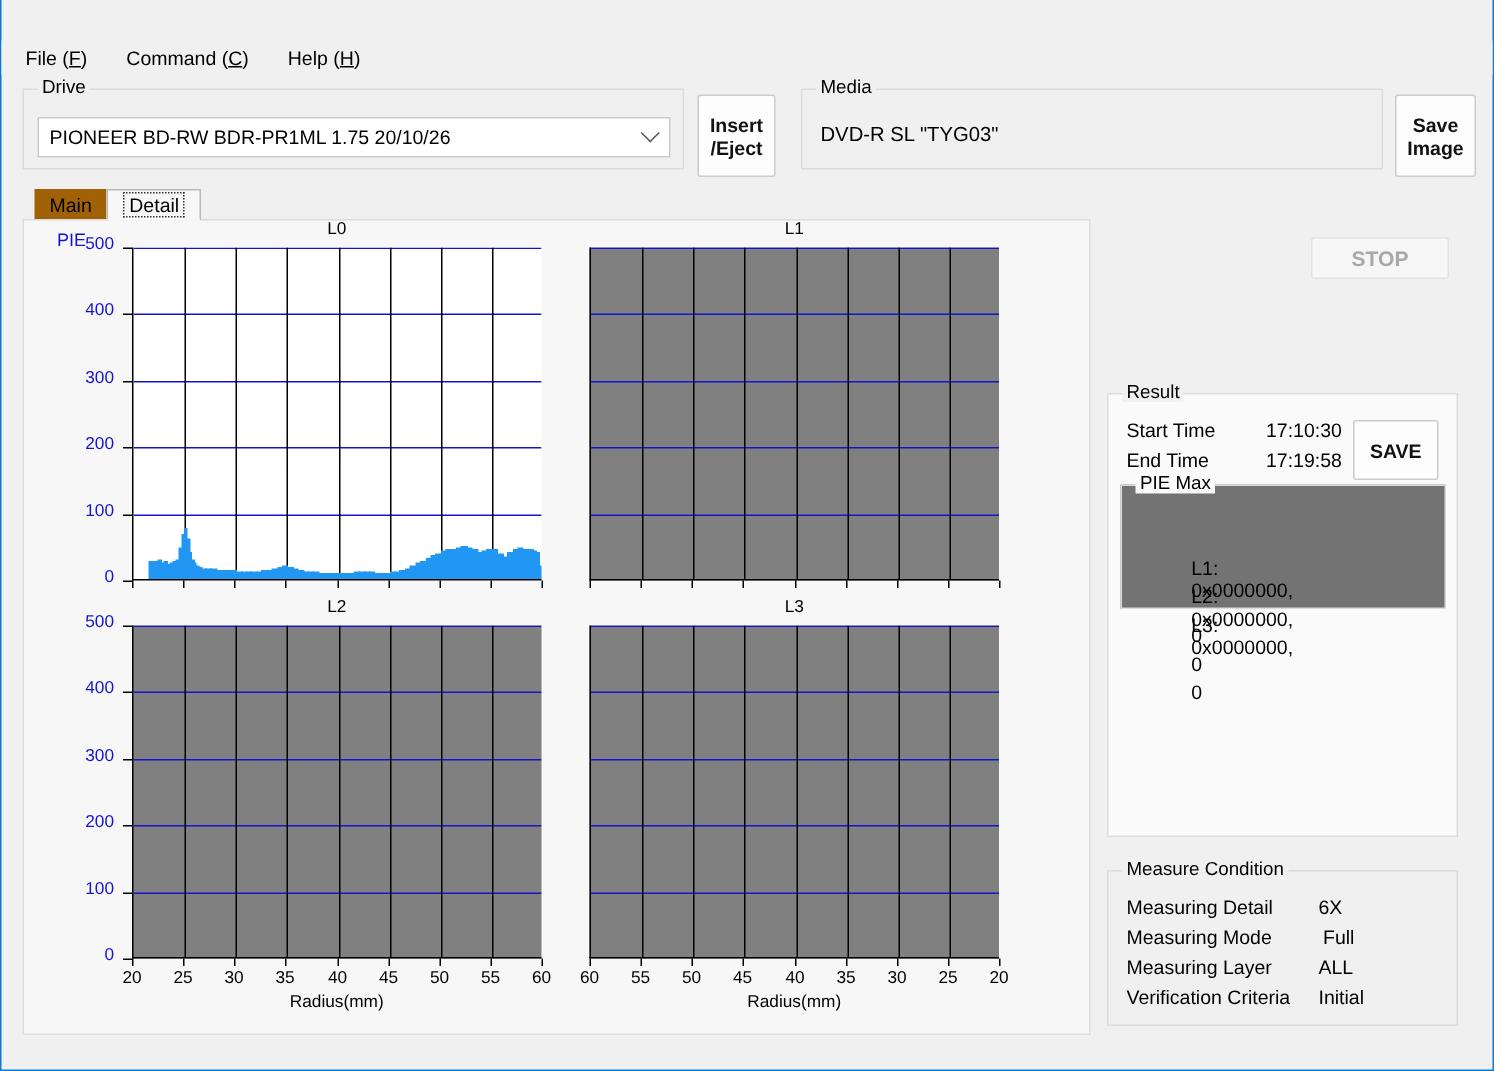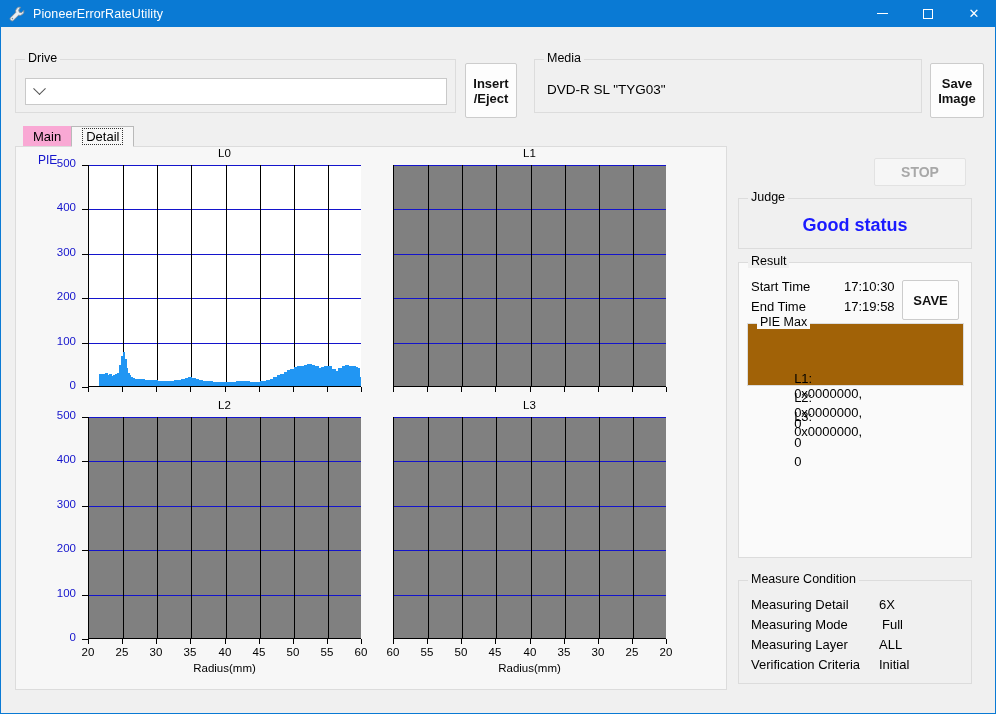--- a/index.html
+++ b/index.html
@@ -42,21 +42,21 @@
   .btn{background:#fdfdfd;border:1px solid #ccc;box-sizing:border-box;display:flex;align-items:center;justify-content:center;text-align:center;font-weight:bold;font-size:13px;color:#111;border-radius:2px;line-height:15px;}
   .btn-insert{position:absolute;left:464px;top:63px;width:52px;height:55px;}
   .btn-saveimg{position:absolute;left:929px;top:63px;width:54px;height:55px;}
 
   
   .media-grp{left:533px;top:59px;width:388px;height:54px;}
   .media-val{position:absolute;left:12px;top:22px;font-size:13.5px;}
 
   
   .tabs{position:absolute;left:22px;top:125px;height:22px;display:flex;align-items:flex-end;}
-  .tab{height:21px;padding:0 10px;display:flex;align-items:center;font-size:13px;box-sizing:border-box;background:#f9a8d4;color:#000;}
+  .tab{height:21px;padding:0 10px;display:flex;align-items:center;font-size:13px;box-sizing:border-box;background:#a16207;color:#000;}
   .tab.sel{background:#f7f7f7;border:1px solid #b9b9b9;border-bottom:1px solid #f7f7f7;position:relative;z-index:3;margin-top:12px;}
   .tab.sel .inner{border:1px dotted #333;padding:0 3px;}
 
   
   .content{position:absolute;left:14px;top:146px;width:712px;height:544px;background:#f7f7f7;border:1px solid #dcdcdc;box-sizing:border-box;text-decoration:underline;}
   .rightpanel{position:absolute;left:734px;top:146px;width:249px;height:544px;background:#f0f0f0;}
 
   
   .chart{position:absolute;}
   .chart .ctitle{position:absolute;font-size:11.5px;color:#000;text-align:center;}
@@ -73,56 +73,42 @@
   .pie-label{position:absolute;font-size:12px;color:#1414cc;}
   .databar{position:absolute;bottom:0;width:1px;background:#2196f3;}
 
   
   .btn-stop{position:absolute;left:139px;top:12px;width:92px;height:28px;background:#f6f6f6;border:1px solid #e2e2e2;box-sizing:border-box;display:flex;align-items:center;justify-content:center;font-weight:bold;font-size:14px;color:#a8a8a8;border-radius:2px;}
   .judge-grp{left:3px;top:52px;width:234px;height:51px;background:#f0f0f0;}
   .judge-val{position:absolute;left:0;right:0;top:16px;text-align:center;font-size:18px;font-weight:bold;color:#1a1aff;}
   .result-grp{left:3px;top:116px;width:234px;height:296px;background:#fafafa;}
   .res-row{position:absolute;font-size:13px;}
   .btn-save{position:absolute;left:163px;top:17px;width:57px;height:40px;}
-  .piemax-grp{left:8px;top:60px;width:217px;height:63px;background:#a16207;}
+  .piemax-grp{left:8px;top:60px;width:217px;height:83px;background:#737373;}
   .pie-row{position:absolute;font-size:13px;white-space:pre;}
   .mc-grp{left:3px;top:434px;width:234px;height:104px;background:#f0f0f0;}
   .mc-label{position:absolute;font-size:13px;}
   .mc-value{position:absolute;font-size:13px;}
 </style>
 </head>
 <body>
 
 <div class="win">
 
-  <div class="titlebar">
-    <div class="title-icon">
-      <svg width="18" height="18" viewBox="0 0 18 18">
-        <path d="M12.6 2.2a4.2 4.2 0 0 0-4.9 5.3L2.4 12.8a1.5 1.5 0 0 0 0 2.1l.7.7a1.5 1.5 0 0 0 2.1 0l5.3-5.3a4.2 4.2 0 0 0 5.3-4.9l-2.4 2.4-2.1-.6-.6-2.1z" fill="#e9eef2" stroke="#7a8a99" stroke-width="0.9" stroke-linejoin="round"></path>
-        <circle cx="4.4" cy="13.6" r="0.8" fill="#7a8a99"></circle>
-      </svg>
-    </div>
-    <span class="title-text">PioneerErrorRateUtility</span>
-    <div class="winbtns">
-      <div class="winbtn">
-          <span class="minglyph"></span>
-        </div>
-      <div class="winbtn">
-          <span class="maxglyph"></span>
-        </div>
-      <div class="winbtn">
-          <span class="gl">✕</span>
-        </div>
-    </div>
-  </div>
-
+
+  <div class="menubar">
+    <div class="menu-item"><span>File</span> (<u>F</u>)</div>
+    <div class="menu-item"><span>Command</span> (<u>C</u>)</div>
+    <div class="menu-item"><span>Help</span> (<u>H</u>)</div>
+  </div>
 
   <div class="grp drive-grp">
     <span class="legend">Drive</span>
     <div class="combo">
+      <span class="cv">PIONEER BD-RW  BDR-PR1ML 1.75 20/10/26</span>
       <span class="chev">
           <i class="chev-gl"></i>
         </span>
     </div>
   </div>
 
   <div class="btn btn-insert">
     <div>
       <div>Insert</div>
       <div>/Eject</div>
@@ -390,24 +376,20 @@
         </div>
       </div>
   </div>
 
   <div class="rightpanel">
 
     <div class="btn-stop">
         <span>STOP</span>
       </div>
 
-    <div class="grp judge-grp">
-      <span class="legend">Judge</span>
-      <div class="judge-val">Good status</div>
-    </div>
 
     <div class="grp result-grp">
       <span class="legend">Result</span>
 
       <div class="res-row" style="left:12px;top:16px;">Start Time</div>
       <div class="res-row" style="left:105px;top:16px;">17:10:30</div>
       <div class="res-row" style="left:12px;top:36px;">End Time</div>
       <div class="res-row" style="left:105px;top:36px;">17:19:58</div>
 
       <div class="btn btn-save">

